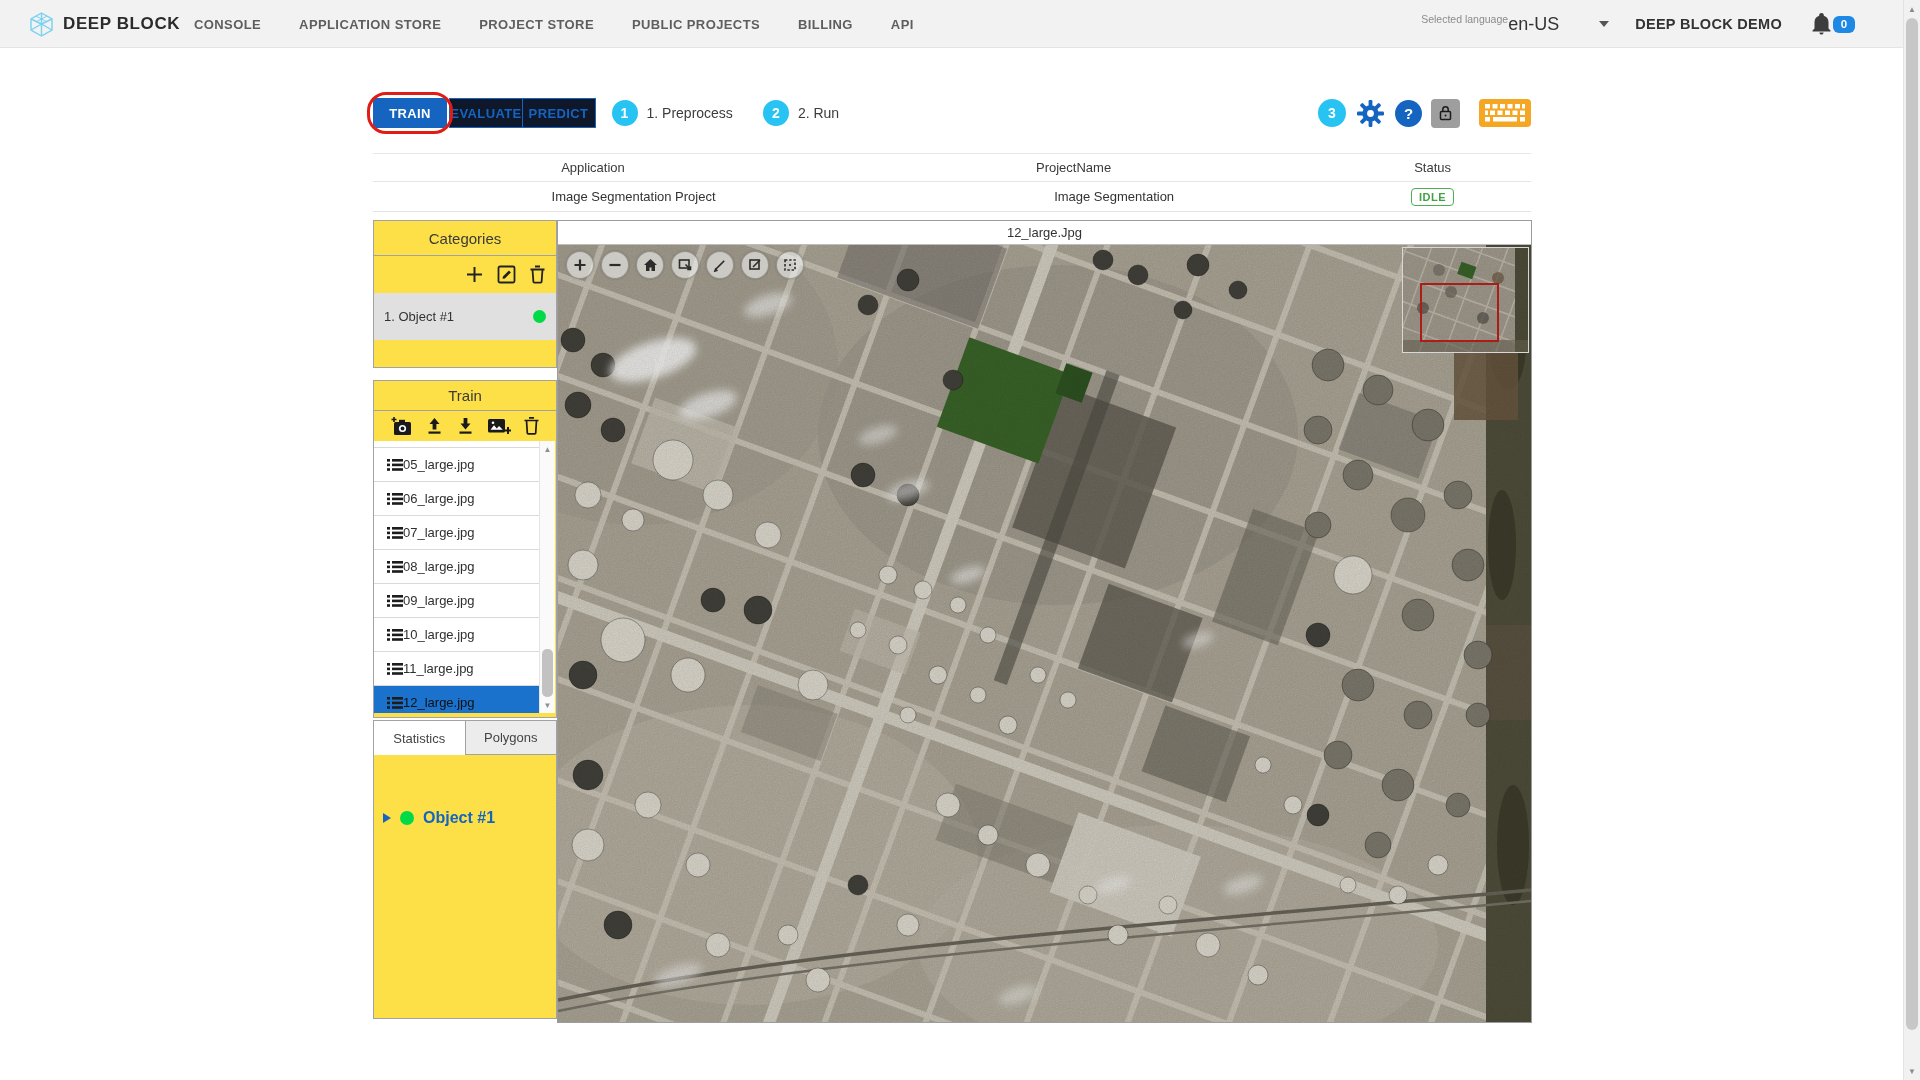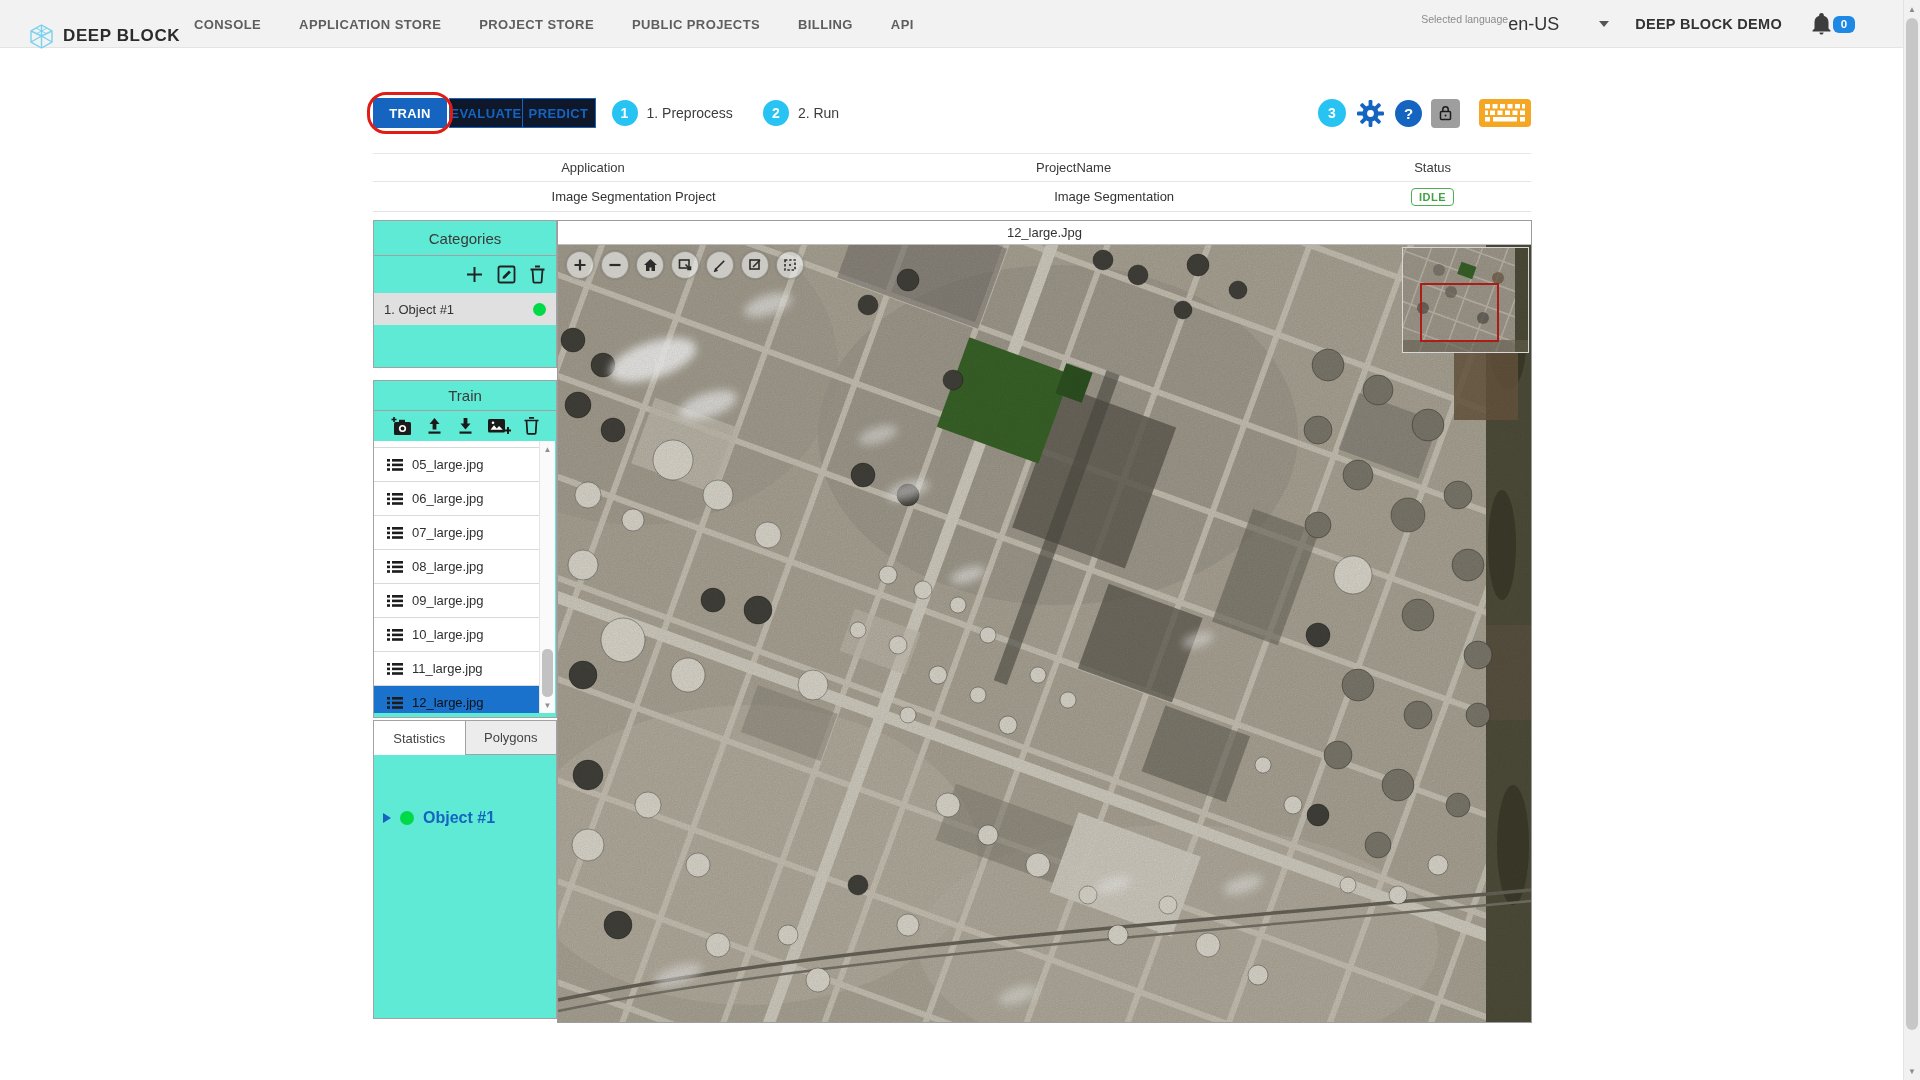--- a/index.html
+++ b/index.html
@@ -3,21 +3,21 @@
 <meta charset="utf-8">
 <style>
   *{box-sizing:border-box;margin:0;padding:0}
   html,body{width:1920px;height:1080px;overflow:hidden;background:#fff;
     font-family:"Liberation Sans",sans-serif;color:#333}
   svg{display:block}
 
   
   .topnav{position:absolute;left:0;top:0;width:1903px;height:48px;background:#f2f2f2;
     border-bottom:1px solid #e4e4e4}
-  .brand{position:absolute;left:28px;top:12px;height:48px;display:flex;align-items:center;gap:8px}
+  .brand{position:absolute;left:28px;top:0;height:48px;display:flex;align-items:center;gap:8px}
   .brand-name{font-size:17px;font-weight:700;letter-spacing:.6px;color:#2b2b2b}
   .navmenu{position:absolute;left:194px;top:0;height:48px;display:flex;align-items:center;gap:38px}
   .navmenu span{font-size:13px;font-weight:700;letter-spacing:.4px;color:#5e5e5e;cursor:pointer}
   .nav-right{position:absolute;right:48px;top:0;height:48px;display:flex;align-items:center;gap:26px}
   .lang{display:flex;line-height:1.25}
   .lang-label{font-size:10.5px;color:#8b8b8b}
   .lang-value{font-size:18px;color:#333}
   .caret{width:0;height:0;border-left:5px solid transparent;border-right:5px solid transparent;
     border-top:6px solid #555;margin-left:14px}
   .account{font-size:14.5px;font-weight:700;color:#333;letter-spacing:.3px;}
@@ -57,37 +57,37 @@
   .ptable{position:absolute;left:373px;top:153px;width:1158px;border-top:1px solid #e8e8e8}
   .prow{display:flex;border-bottom:1px solid #e4e4e4}
   .pcell{display:flex;align-items:center;justify-content:center}
   .c1{width:38%}.c2{width:45%}.c3{width:17%}
   .phead .pcell{height:27px;font-size:13px;color:#3a3a3a}
   .pbody .pcell{height:29px;font-size:13px;color:#333}
   .idle-badge{border:1px solid #4caf50;color:#43a047;font-size:11px;font-weight:700;
     letter-spacing:.5px;padding:2px 7px;border-radius:4px}
 
   
-  .panel{position:absolute;left:373px;width:184px;border:1px solid #a2a2a2;background:#5eead4}
+  .panel{position:absolute;left:373px;width:184px;border:1px solid #a2a2a2;background:#fde047}
   .panel-title{height:35px;line-height:35px;text-align:center;font-size:15px;color:#3a3a3a;
     border-bottom:1px solid #a2a2a2}
   .cat-panel{top:220px;height:148px}
   .cat-toolbar{height:37px;display:flex;align-items:center;justify-content:flex-end;gap:11px;padding-right:9px}
   .cat-toolbar .ic{cursor:pointer;display:flex}
-  .cat-item{height:32px;background:#e0e0e0;display:flex;align-items:center;padding:0 10px;cursor:pointer}
+  .cat-item{height:47px;background:#e0e0e0;display:flex;align-items:center;padding:0 10px;cursor:pointer}
   .cat-item-label{font-size:13px;color:#333;flex:1}
   .dot{width:13px;height:13px;border-radius:50%}
 
   .train-panel{top:380px;height:338px}
   .train-panel .panel-title{height:30px;line-height:30px}
   .train-toolbar{height:30px;display:flex;align-items:center;justify-content:center;gap:12px}
   .train-toolbar .ic{cursor:pointer;display:flex}
   .filelist{position:absolute;left:0;top:60px;width:166px;height:272px;overflow:hidden}
   .filelist-inner{position:absolute;left:0;top:-27px;width:100%}
-  .frow{height:34px;display:flex;align-items:center;gap:9px;padding-left:13px;
+  .frow{height:34px;display:flex;align-items:center;padding-left:13px;
     border-bottom:1px solid #d9d9d9;font-size:13px;color:#2f2f2f;cursor:pointer;background:#fff}
   .frow.sel{background:#1b72cc;color:#101010;border-bottom-color:#9fb8d2}
   .listbar{position:absolute;right:1px;top:60px;width:16px;height:272px;background:#fafafa;border-left:1px solid #e4e4e4}
   .listbar .arrow{position:absolute;left:0;width:15px;height:14px;display:flex;align-items:center;
     justify-content:center;color:#8f8f8f;font-size:8px}
   .listbar .thumb{position:absolute;left:2px;width:11px;background:#c2c2c2;border-radius:5px}
 
   .stats-panel{top:720px;height:299px}
   .tabbar{display:flex;height:34px}
   .tab{flex:1;display:flex;align-items:center;justify-content:center;font-size:13px;color:#444;cursor:pointer}

